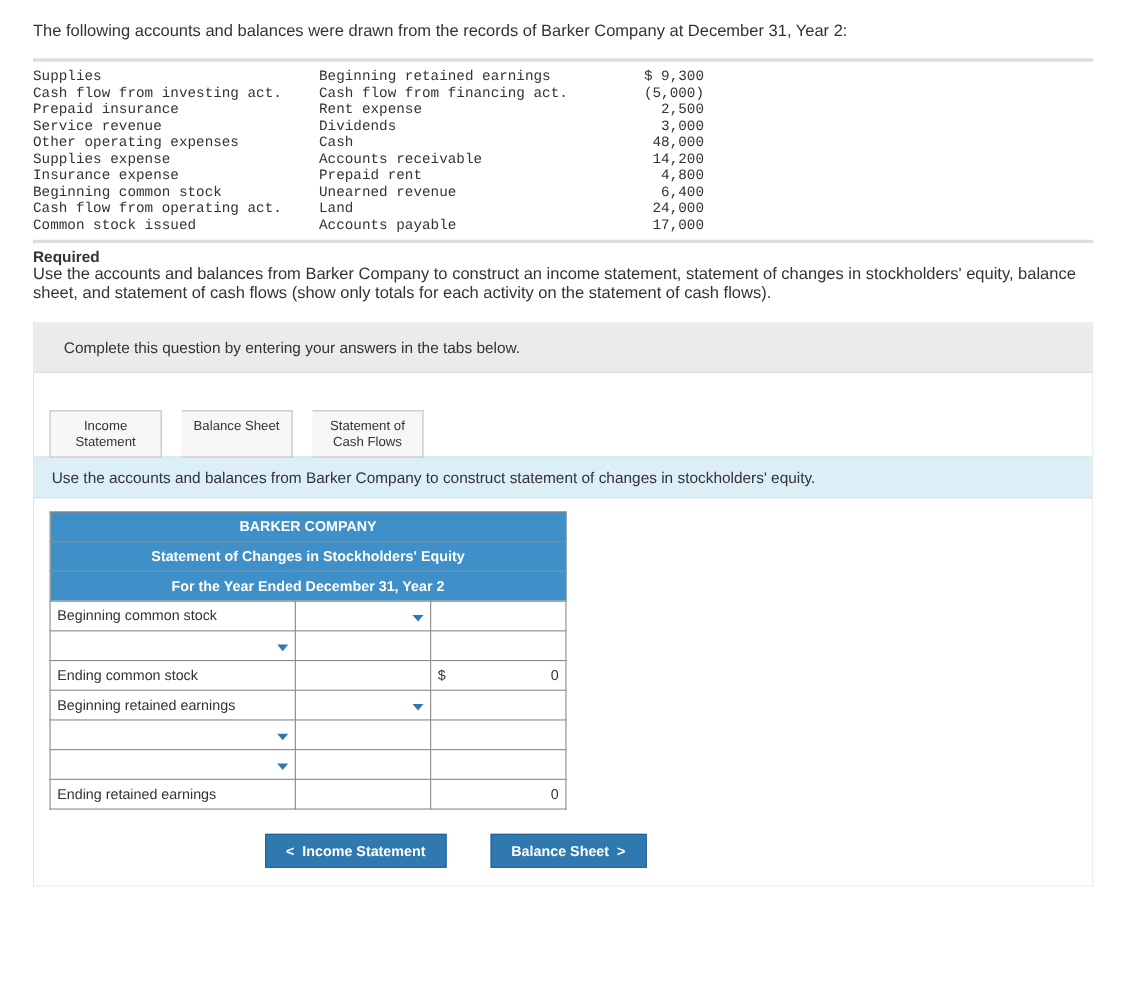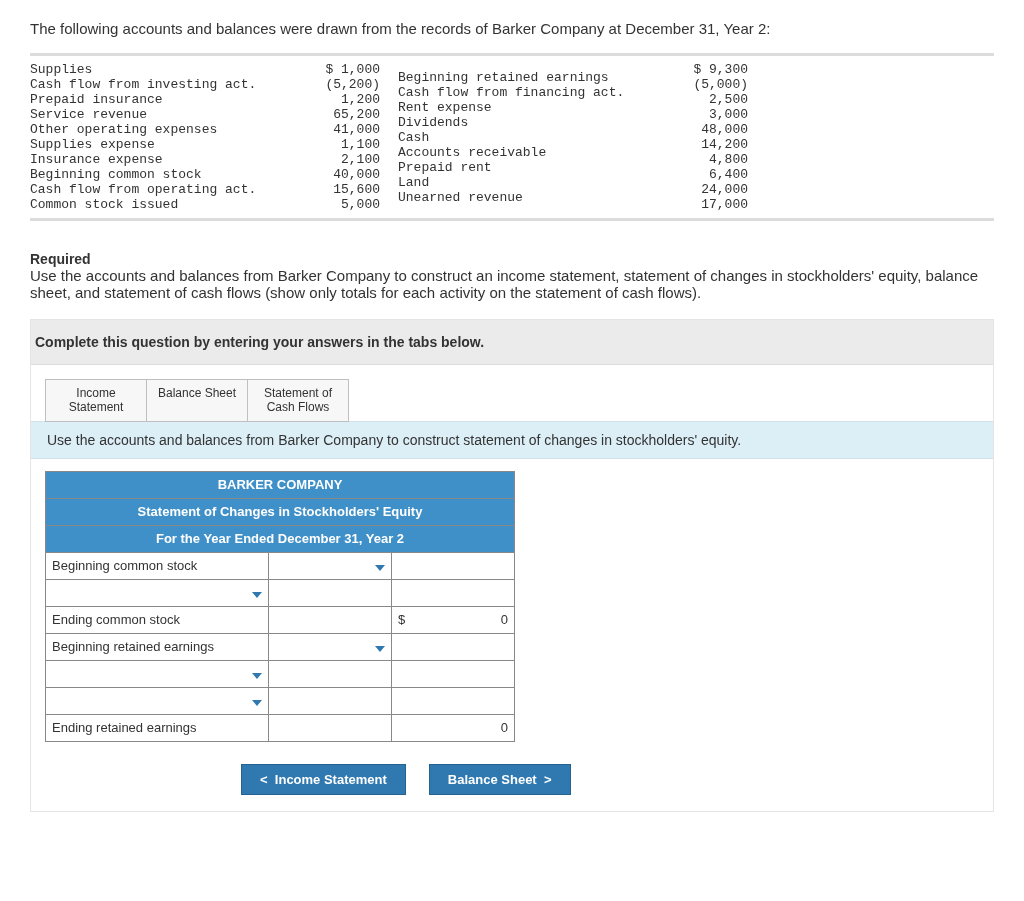--- a/index.html
+++ b/index.html
@@ -13,53 +13,53 @@
     margin-bottom: 16px;
     font-size: 15px;
   }
   .accounts-table {
     border-top: 3px solid #dcdcdc;
     border-bottom: 3px solid #dcdcdc;
     padding: 6px 0;
     font-family: "Courier New", monospace;
     font-size: 13px;
     display: flex;
-    align-items: center;
   }
   .acc-col {
     display: flex;
     flex-direction: column;
   }
   .acc-col.label1 { width: 260px; }
   .acc-col.val1   { width: 90px; text-align: right; padding-right: 18px; }
   .acc-col.label2 { width: 260px; }
   .acc-col.val2   { width: 90px; text-align: right; }
   .required-head {
     font-weight: bold;
-    margin-top: 30px;
+    margin-top: 4px;
   }
   .required-text {
     margin-bottom: 18px;
     font-size: 15px;
   }
   .panel {
     border: 1px solid #e5e5e5;
     background: #fff;
   }
   .panel-instr {
     background: #ebebeb;
-    padding: 14px 4px;
-    font-weight: bold;
+    padding: 14px 27px;
+    font-weight: normal;
     font-size: 14px;
     border-bottom: 1px solid #ddd;
   }
   .tab-row {
     display: flex;
     padding: 14px 14px 0 14px;
-    gap: 0;
+    gap: 18px;
+    margin-top: 20px;
   }
   .tab {
     border: 1px solid #bfbfbf;
     background: #f7f7f7;
     font-size: 12px;
     text-align: center;
     padding: 6px 10px;
     min-width: 80px;
     line-height: 1.2;
     cursor: pointer;
@@ -110,21 +110,21 @@
   .dropdown-cell .tri {
     float: right;
     width: 0; height: 0;
     border-left: 5px solid transparent;
     border-right: 5px solid transparent;
     border-top: 6px solid #2f79b0;
     margin-top: 5px;
   }
   .nav-buttons {
     display: flex;
-    gap: 23px;
+    gap: 40px;
     padding: 10px 0 16px 210px;
   }
   .nav-btn {
     background: #2f79b0;
     color: #fff;
     border: 1px solid #25628f;
     font-size: 13px;
     font-weight: bold;
     padding: 7px 18px;
     cursor: pointer;
@@ -142,42 +142,31 @@
     <span>Cash flow from investing act.</span>
     <span>Prepaid insurance</span>
     <span>Service revenue</span>
     <span>Other operating expenses</span>
     <span>Supplies expense</span>
     <span>Insurance expense</span>
     <span>Beginning common stock</span>
     <span>Cash flow from operating act.</span>
     <span>Common stock issued</span>
   </div>
-  <div class="acc-col val1">
-    <span>$ 1,000</span>
-    <span>(5,200)</span>
-    <span>1,200</span>
-    <span>65,200</span>
-    <span>41,000</span>
-    <span>1,100</span>
-    <span>2,100</span>
-    <span>40,000</span>
-    <span>15,600</span>
-    <span>5,000</span>
-  </div>
   <div class="acc-col label2">
     <span>Beginning retained earnings</span>
     <span>Cash flow from financing act.</span>
     <span>Rent expense</span>
     <span>Dividends</span>
     <span>Cash</span>
     <span>Accounts receivable</span>
     <span>Prepaid rent</span>
+    <span>Unearned revenue</span>
     <span>Land</span>
-    <span>Unearned revenue</span>
+    <span>Accounts payable</span>
   </div>
   <div class="acc-col val2">
     <span>$ 9,300</span>
     <span>(5,000)</span>
     <span>2,500</span>
     <span>3,000</span>
     <span>48,000</span>
     <span>14,200</span>
     <span>4,800</span>
     <span>6,400</span>

